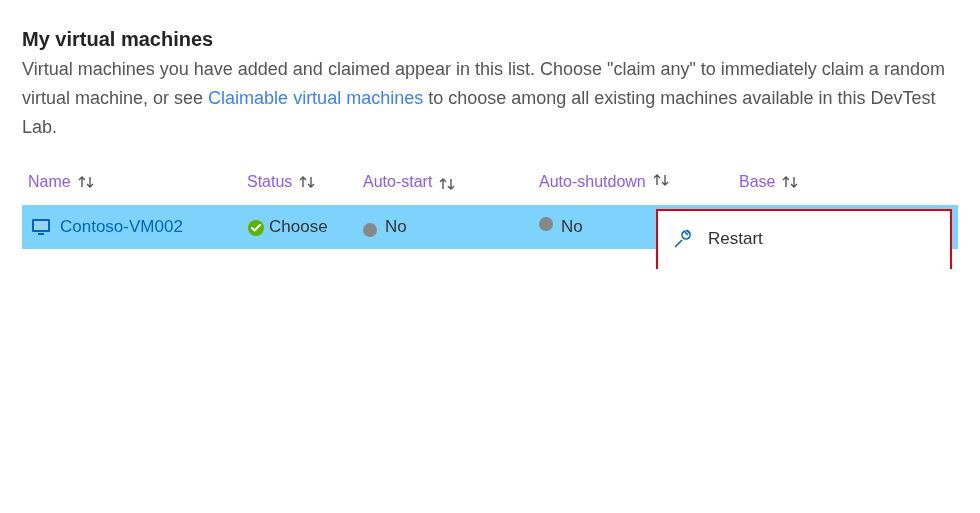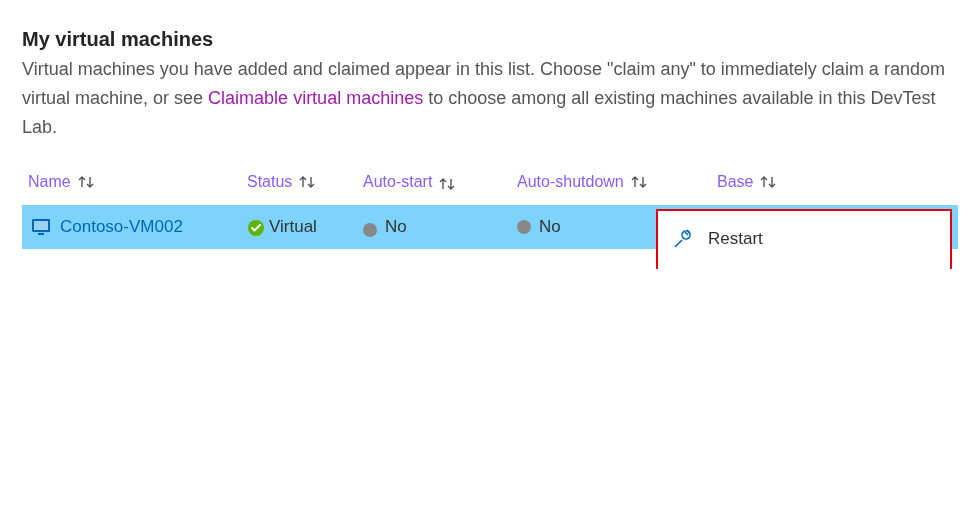--- a/index.html
+++ b/index.html
@@ -19,37 +19,37 @@
       color: #242424;
     }
     .desc {
       font-size: 18px;
       line-height: 1.6;
       color: #555;
       margin: 0 0 26px 0;
       max-width: 940px;
     }
     .desc .link {
-      color: #a21caf;
+      color: #3b82f6;
       cursor: pointer;
     }
     .table {
       width: 100%;
     }
     .thead {
       display: flex;
       align-items: center;
       padding: 6px 0 14px 0;
       font-size: 16px;
       color: #8b5cf6;
     }
     .col-name  { width: 225px; padding-left: 6px; display:flex; align-items:center; }
     .col-status{ width: 116px; display:flex; align-items:center;}
     .col-auto  { width: 154px; display:flex; align-items:flex-end;}
-    .col-shut  { width: 200px; display:flex; align-items:center;}
+    .col-shut  { width: 200px; display:flex; margin-left:22px;}
     .col-base  { width: 110px; display:flex; align-items:center;}
     .col-more  { flex: 1; display:flex; justify-content:flex-end; padding-right: 10px; }
     .sort-icon { margin-left: 6px; display:inline-flex; }
     .row {
       display: flex;
       align-items: center;
       background: #7dd3fc;
       height: 44px;
       position: relative;
     }
@@ -177,21 +177,21 @@
         </span>
         <span class="vm-link">Contoso-VM002</span>
       </div>
       <div class="col-status">
         <span class="status-dot">
           <svg width="18" height="18" viewBox="0 0 18 18">
             <circle cx="9" cy="9" r="8" fill="#5db300"></circle>
             <path d="M5 9 l2.5 2.5 L13 6" stroke="#fff" stroke-width="2" fill="none" stroke-linecap="round" stroke-linejoin="round"></path>
           </svg>
         </span>
-        <span class="row-text">Virtual</span>
+        <span class="row-text">Choose</span>
       </div>
       <div class="col-auto">
         <span class="grey-dot"></span>
         <span class="row-text">No</span>
       </div>
       <div class="col-shut">
         <span class="grey-dot"></span>
         <span class="row-text">No</span>
       </div>
       <div class="col-base">

